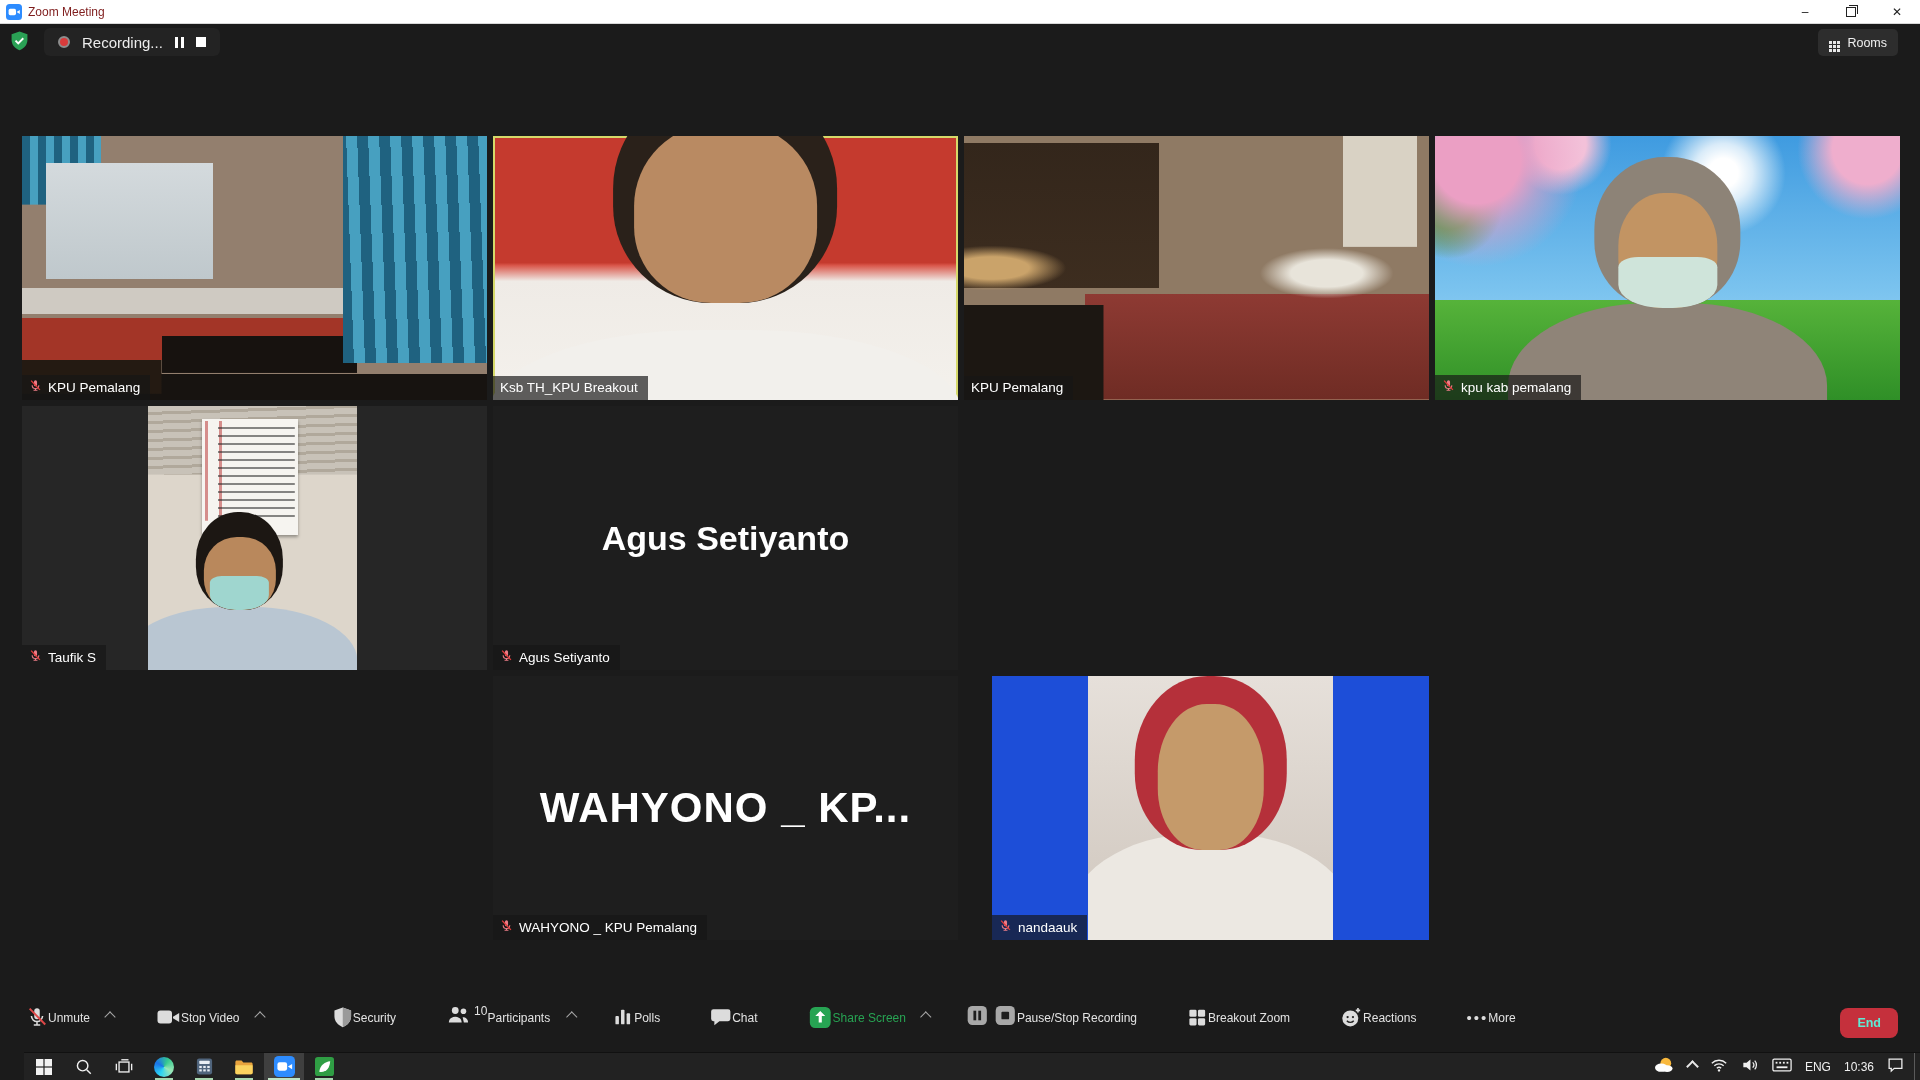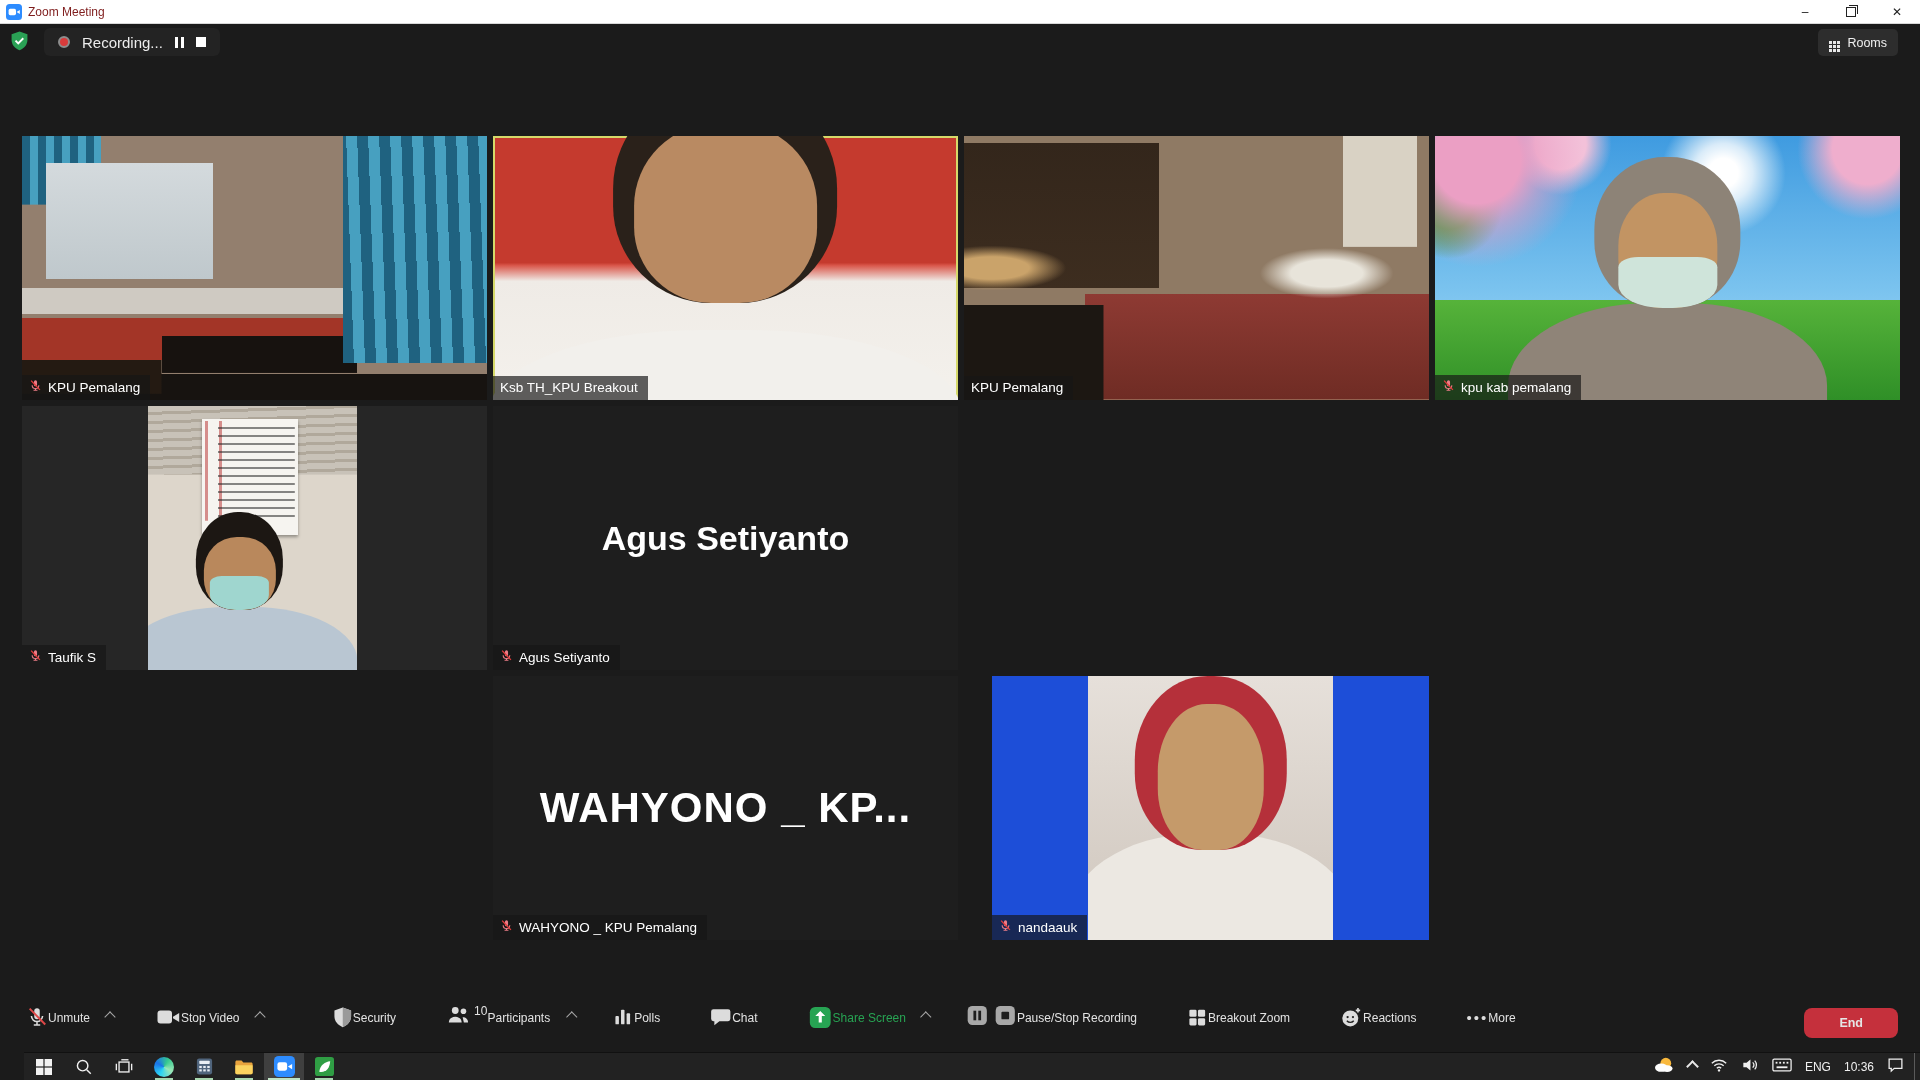--- a/index.html
+++ b/index.html
@@ -162,22 +162,22 @@
   .titem{position:relative;display:flex;flex-direction:row;align-items:center;
     justify-content:flex-end;padding:6px 6px 0 6px;color:#e3e3e3;}
   .ticon{height:26px;display:flex;align-items:center;justify-content:center;}
   .tlabel{font-size:12px;margin-top:1px;white-space:nowrap;}
   .tlabel.green{color:var(--share-green,#27a453);}
   .caret{position:absolute;top:15px;right:-8px;width:7px;height:7px;
     border-left:1.6px solid #a8a8a8;border-top:1.6px solid #a8a8a8;transform:rotate(45deg);}
   .leftgroup{position:absolute;left:20px;top:0;display:flex;gap:44px;}
   .centergroup{position:absolute;left:50%;transform:translateX(-53%);top:0;display:flex;gap:38px;}
   .pcount{font-size:12px;color:#e3e3e3;margin-left:3px;position:relative;top:-6px;}
-  .endbtn{position:absolute;right:22px;top:10px;background:var(--end-red,#c5303c);color:#e5e5e5;
-    font-size:12.5px;font-weight:bold;padding:8px 35px;border-radius:8px;}
+  .endbtn{position:absolute;right:22px;top:10px;background:var(--end-red,#c5303c);color:#5eead4;
+    font-size:12.5px;font-weight:bold;padding:8px 17px;border-radius:8px;}
   .recicons{display:flex;gap:5px;}
 
   
   .taskbar{position:absolute;left:0;right:0;bottom:0;height:28px;background:#222;
     display:flex;align-items:stretch;border-top:1px solid #111;box-sizing:border-box;margin-left:24px;}
   .tb-item{width:40px;display:flex;align-items:center;justify-content:center;position:relative;}
   .tb-item.running::after{content:"";position:absolute;bottom:0;left:11px;right:11px;height:2px;
     background:#a8d8b0;}
   .tb-item.activeapp{background:#3f3f3f;}
   .tb-item.activeapp::after{left:4px;right:4px;background:#bfe3c4;}

